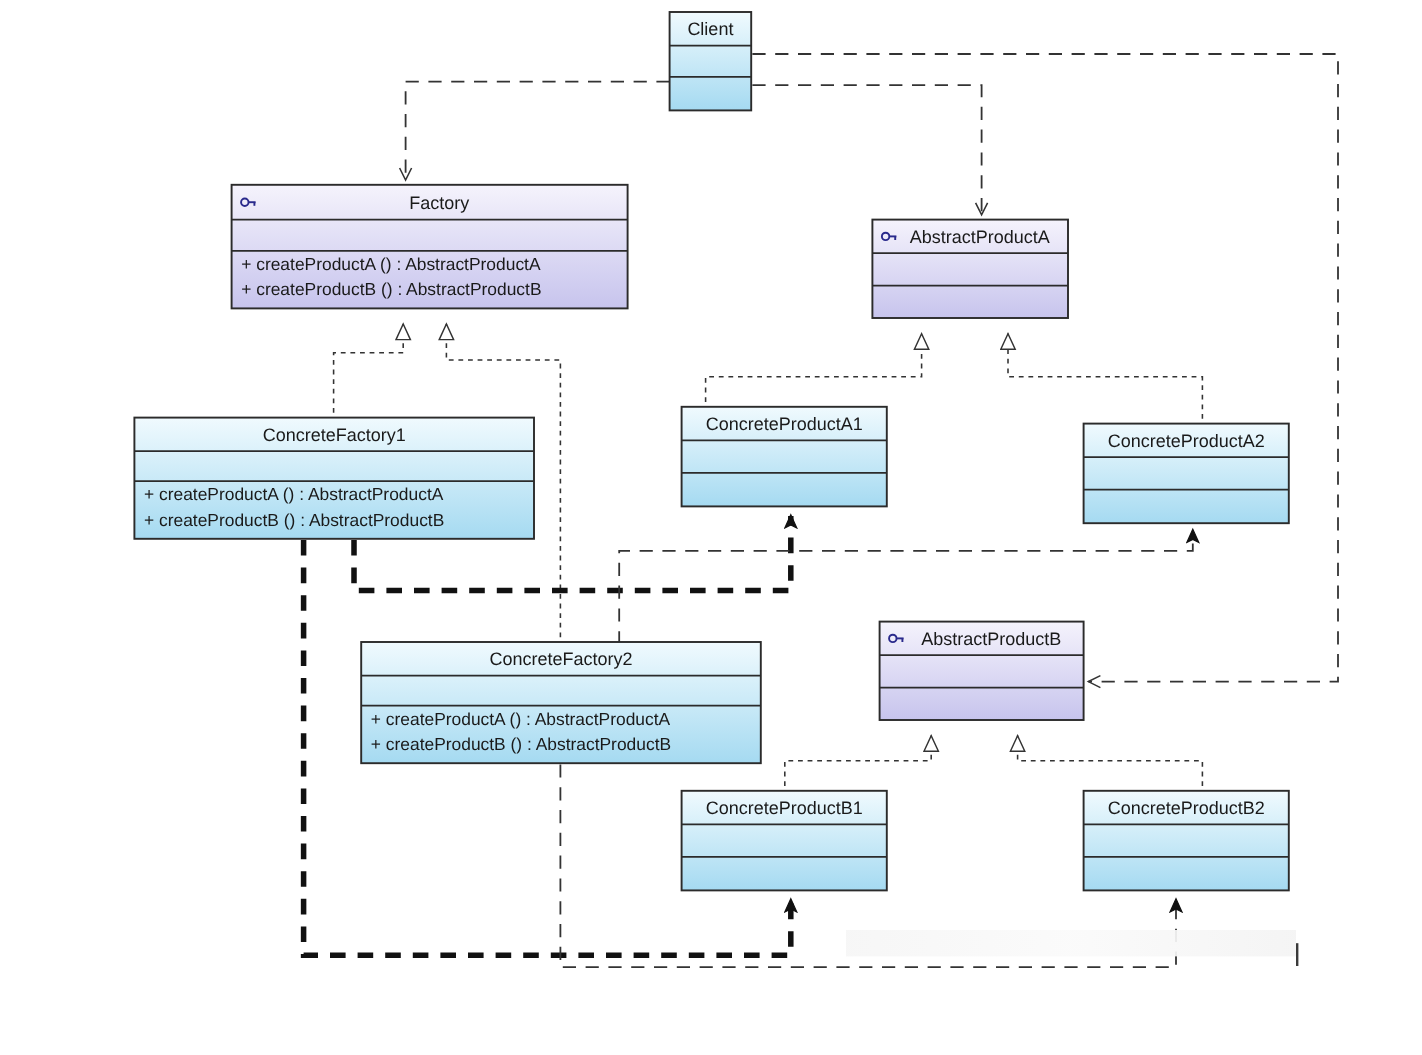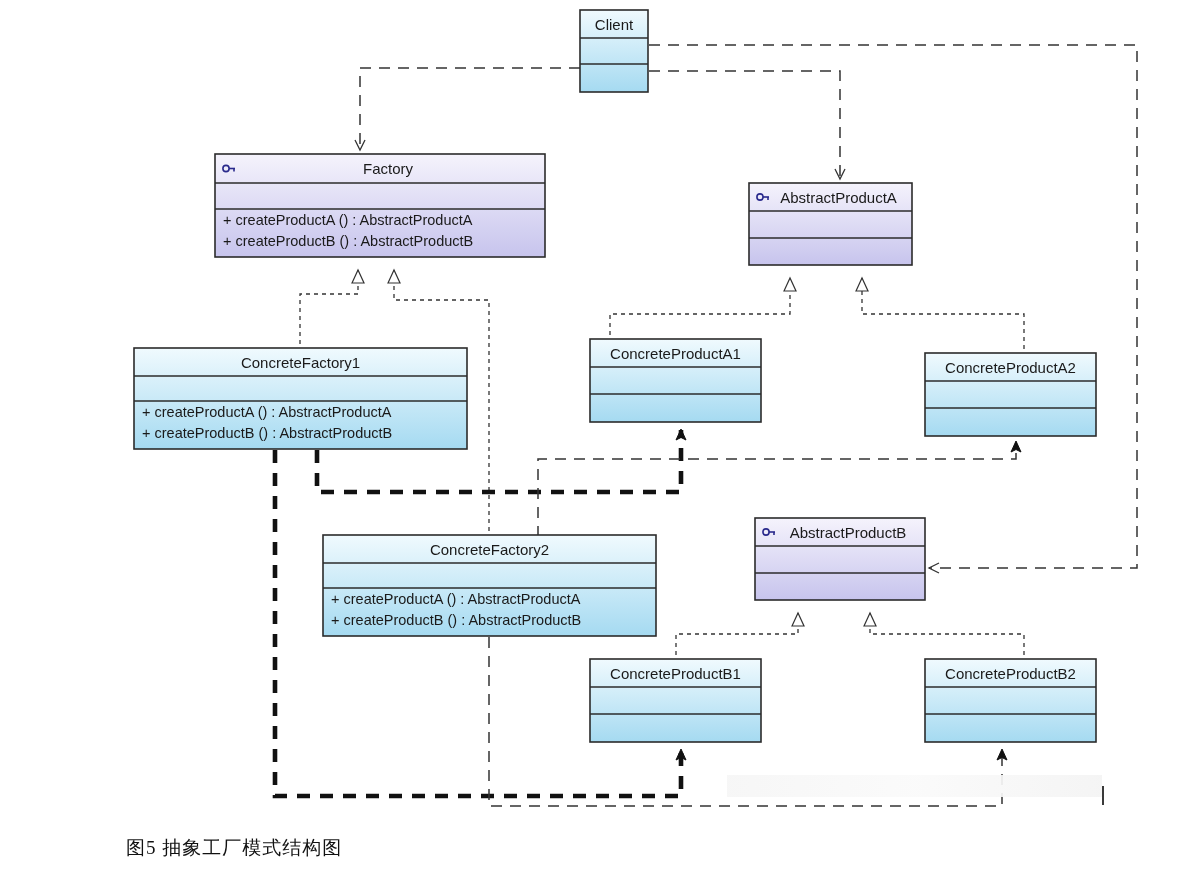--- a/index.html
+++ b/index.html
@@ -9,21 +9,20 @@
   }
   body {
     font-family: "Liberation Sans", sans-serif;
   }
   #page {
     position: relative;
     width: 1144px;
     height: 879px;
     background: #ffffff;
     overflow: hidden;
-    margin-left: 22px;
   }
   #diagram-svg {
     position: absolute;
     left: 0;
     top: 0;
   }
   .cls-name {
     font-family: "Liberation Sans", sans-serif;
     font-size: 15px;
     fill: #1a1a1a;
@@ -209,15 +208,14 @@
           <line x1="903" y1="687" x2="1074" y2="687" stroke="#2b2b2b" stroke-width="1.5"></line>
           <line x1="903" y1="714" x2="1074" y2="714" stroke="#2b2b2b" stroke-width="1.4"></line>
           <text x="988.5" y="678.5" text-anchor="middle" class="cls-name">ConcreteProductB2</text>
         </g>
       </g>
   </svg>
 
   <div class="smudge"></div>
   <div class="tick-mark"></div>
 
-  <div class="caption">图5 抽象工厂模式结构图</div>
 
 </div>
 
 </body></html>

